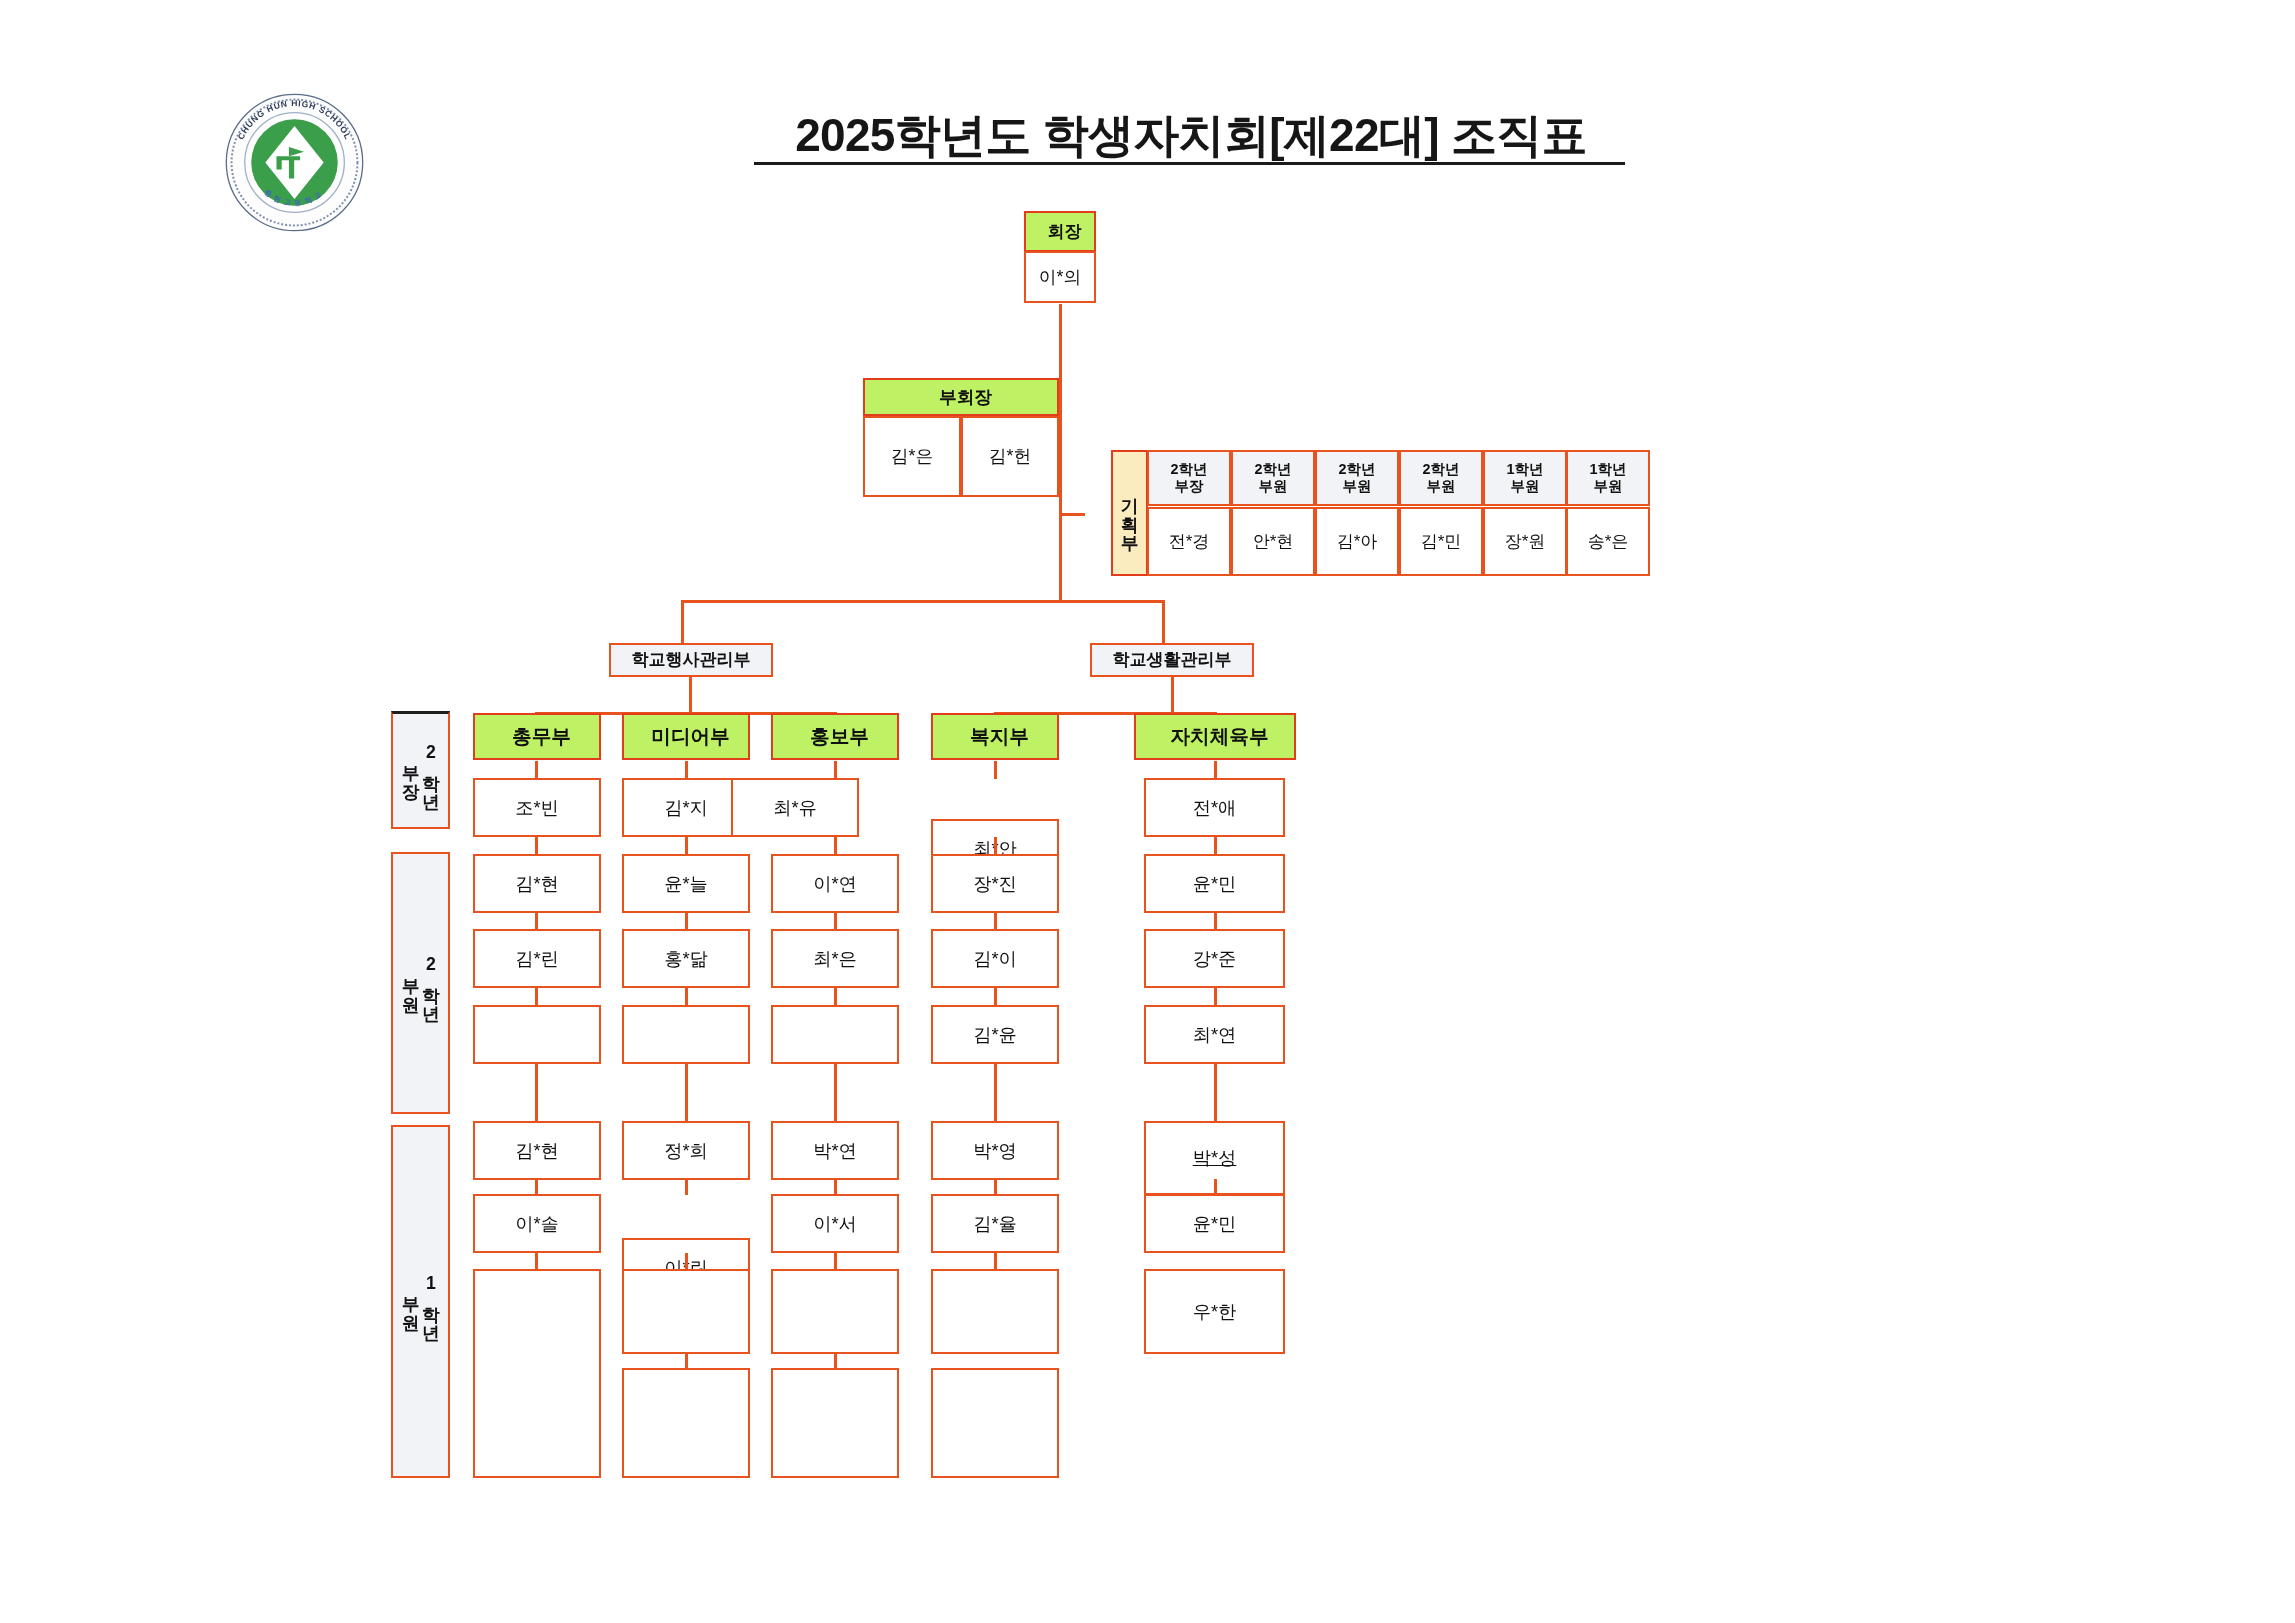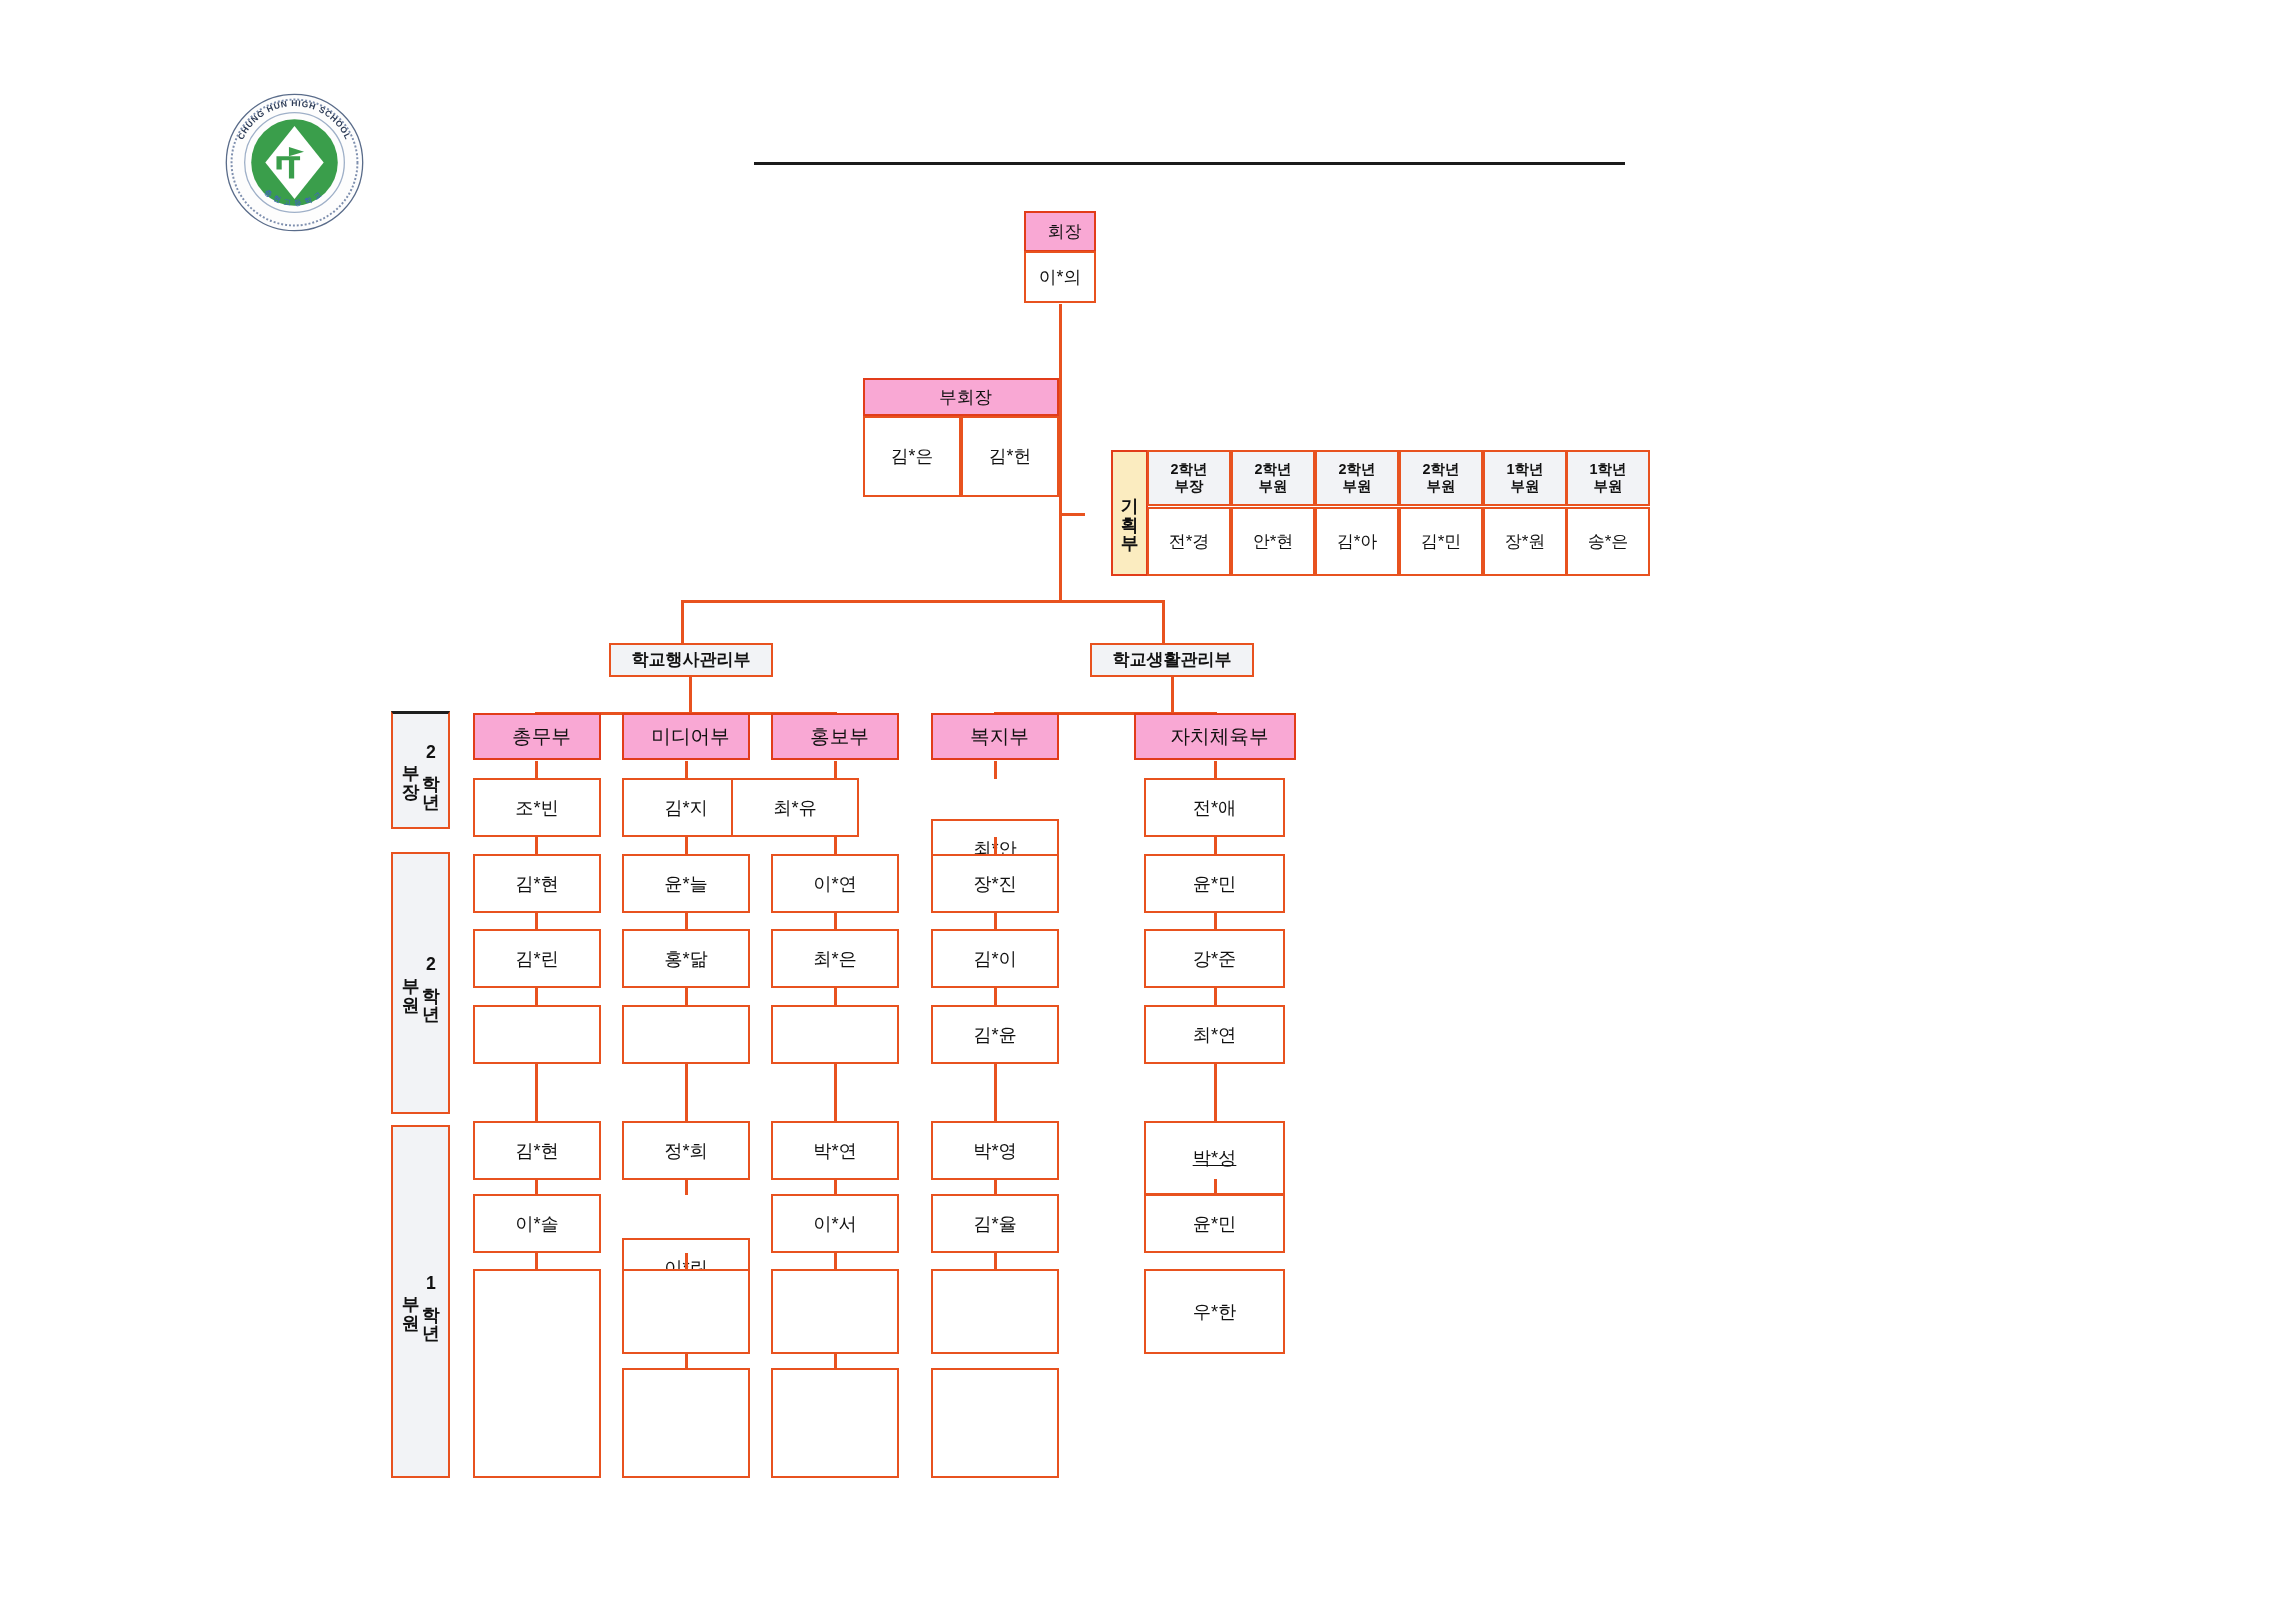--- a/index.html
+++ b/index.html
@@ -14,21 +14,21 @@
   
   .bx {
     position: absolute;
     border: 2px solid #e8521f;
     background: #ffffff;
     display: flex; align-items: center; justify-content: center;
     text-align: center;
     color: #111111;
     line-height: 1.15;
   }
-  .bx.hdr { background: #f9a8d4; border-color: #e23c1a; font-weight: 400; padding-left: 9px; }
+  .bx.hdr { background: #bef264; border-color: #e23c1a; font-weight: 700; padding-left: 9px; }
   .bx.grey { background: #f2f3f6; border-color: #e8521f; font-weight: 700; }
   .bx.ylw  { background: #fbecc0; border-color: #e23c1a; }
   .bx.vert {
     writing-mode: vertical-rl;
     text-orientation: upright;
     letter-spacing: 0.7px;
   }
 
   
   .ln { position: absolute; background: #e8521f; }
@@ -81,20 +81,21 @@
       <polygon points="99,98 99,84 122,91 99,98" fill="#3a9e4b"></polygon>
       <text font-size="13" font-weight="bold" fill="#2b3a55" letter-spacing="1.2">
         <textPath href="#arcTop" startOffset="50%" text-anchor="middle">CHUNG HUN HIGH SCHOOL</textPath>
       </text>
       <text font-size="11" font-weight="bold" fill="#3f6bb0" letter-spacing="6">
         <textPath href="#arcBot" startOffset="50%" text-anchor="middle">충현고등학교</textPath>
       </text>
     </svg>
   </div>
 
+  <div id="title">2025학년도 학생자치회[제22대]  조직표</div>
   <div id="title-rule"></div>
 
   <div class="bx hdr" style="left:1024px; top:211px; width:72px; height:41px; font-size:17px;">회장</div>
   <div class="bx" style="left:1024px; top:251px; width:72px; height:52px; font-size:17.7px;">이*의</div>
 
   <div class="ln lnv" style="left:1059px; top:304px; height:298px;"></div>
 
   <div class="bx hdr" style="left:863px; top:378px; width:196px; height:38px; font-size:17.7px;">부회장</div>
   <div class="bx" style="left:863px; top:416px; width:98px; height:81px; font-size:17.7px;">김*은</div>
   <div class="bx" style="left:961px; top:416px; width:98px; height:81px; font-size:17.7px;">김*헌</div>

